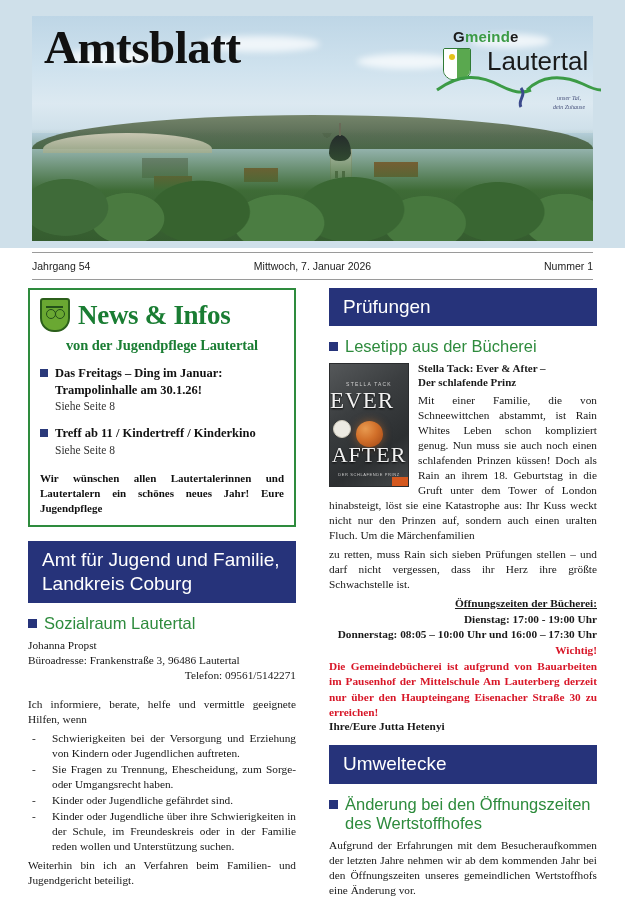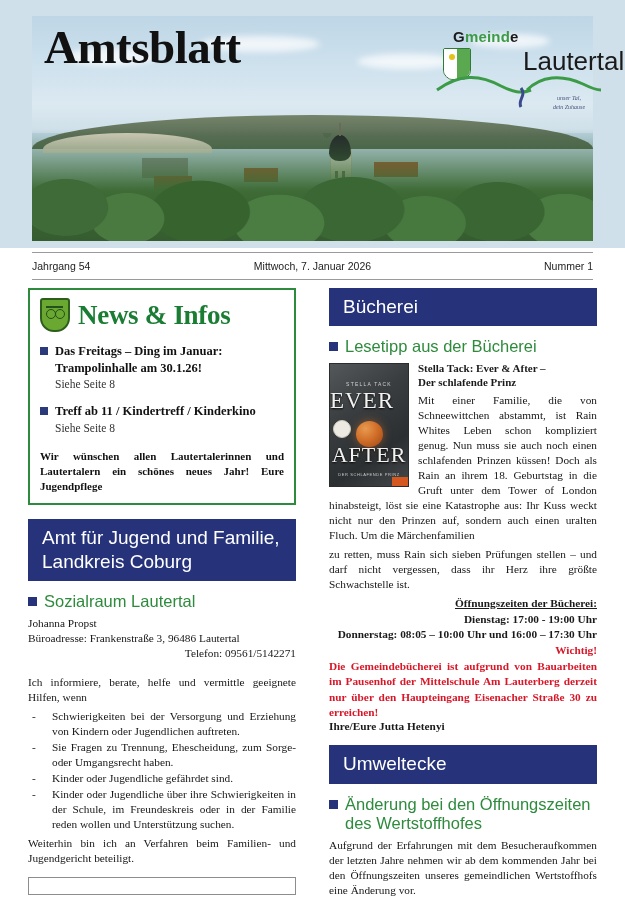--- a/index.html
+++ b/index.html
@@ -54,21 +54,21 @@
   .title{
     position:absolute;left:44px;top:24px;
     font-family:"Liberation Serif", serif;
     font-size:47px;font-weight:700;letter-spacing:-0.5px;color:#111;
     line-height:1;
   }
   .logo{position:absolute;right:22px;top:28px;width:168px;height:92px;}
   .logo .gem{position:absolute;left:18px;top:0;font-family:"Liberation Sans",sans-serif;font-size:15px;font-weight:700;letter-spacing:.2px;}
   .logo .gem .g1{color:#1a1a1a;}
   .logo .gem .g2{color:#3c9b46;}
-  .logo .lauter{position:absolute;left:52px;top:18px;font-family:"Liberation Sans",sans-serif;font-size:26px;font-weight:400;color:#1a1a1a;letter-spacing:0px;margin-left:36px;}
+  .logo .lauter{position:absolute;left:52px;top:18px;font-family:"Liberation Sans",sans-serif;font-size:26px;font-weight:400;color:#1a1a1a;letter-spacing:0px;}
   .logo .crest{position:absolute;left:8px;top:20px;width:26px;height:30px;background:#ffffff;border:1px solid #2f7a35;border-radius:2px 2px 10px 10px;overflow:hidden;}
   .logo .crest .half{position:absolute;left:0;top:0;width:50%;height:100%;background:#ffffff;}
   .logo .crest .half2{position:absolute;right:0;top:0;width:50%;height:100%;background:#5aa84f;}
   .logo .crest .dot{position:absolute;left:5px;top:5px;width:6px;height:6px;background:#e3c21a;border-radius:50%;}
   .logo .slogan{position:absolute;right:2px;top:66px;width:64px;font-family:"Liberation Serif",serif;font-style:italic;font-size:6px;color:#46507a;line-height:1.5;text-align:center;}
   .logo svg{position:absolute;left:0;top:40px;}
 
   
   .infobar{
     position:absolute;left:32px;top:252px;width:561px;height:26px;
@@ -209,20 +209,21 @@
       <div class="newsbox">
         <div class="head">
           <div class="crest-emblem">
             <div class="body"></div>
             <div class="bar"></div>
             <div class="ring"></div>
             <div class="ring2"></div>
           </div>
           <h1>News &amp; Infos</h1>
         </div>
+        <h2>von der Jugendpflege Lautertal</h2>
 
         <div class="bullet-item">
           <div class="bsq"></div>
           <div class="txt">
             <span style="white-space:pre-line">Das Freitags – Ding im Januar:
 Trampolinhalle am 30.1.26!</span>
             <span class="sub">Siehe Seite 8</span>
           </div>
         </div>
 
@@ -272,21 +273,21 @@
 
       <div class="greybox">
         
         
         
       </div>
     </div>
 
     <div class="col col-right">
 
-      <div class="secbar">Bücherei</div>
+      <div class="secbar">Prüfungen</div>
 
       <div class="sub-head">
         <div class="bsq"></div>
         <div>Lesetipp aus der Bücherei</div>
       </div>
 
       <div class="book-wrap">
         <div class="bookcover">
           <div class="author">STELLA TACK</div>
           <div class="ever">EVER</div>

